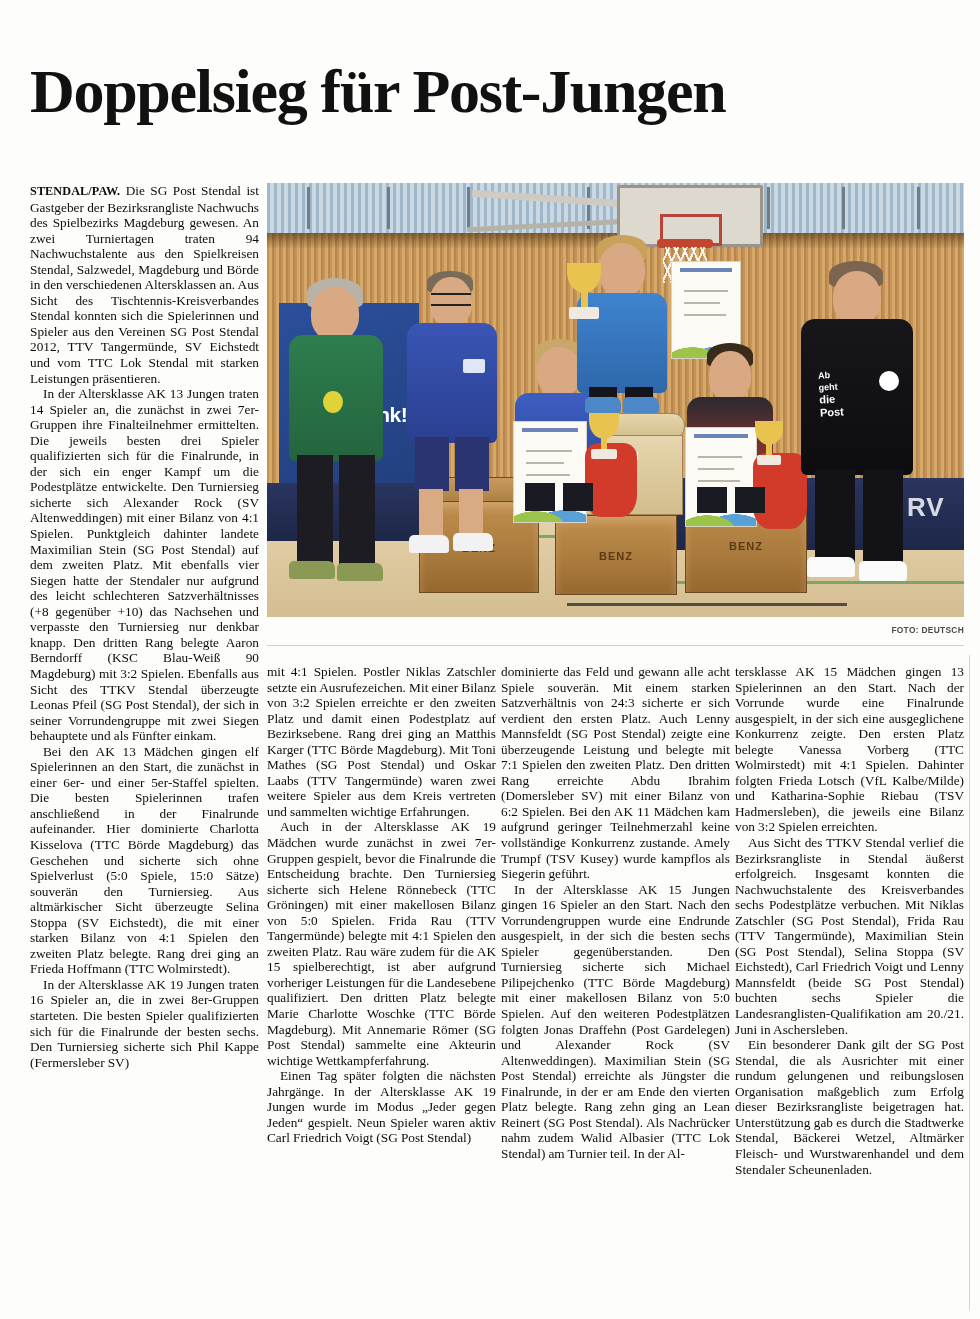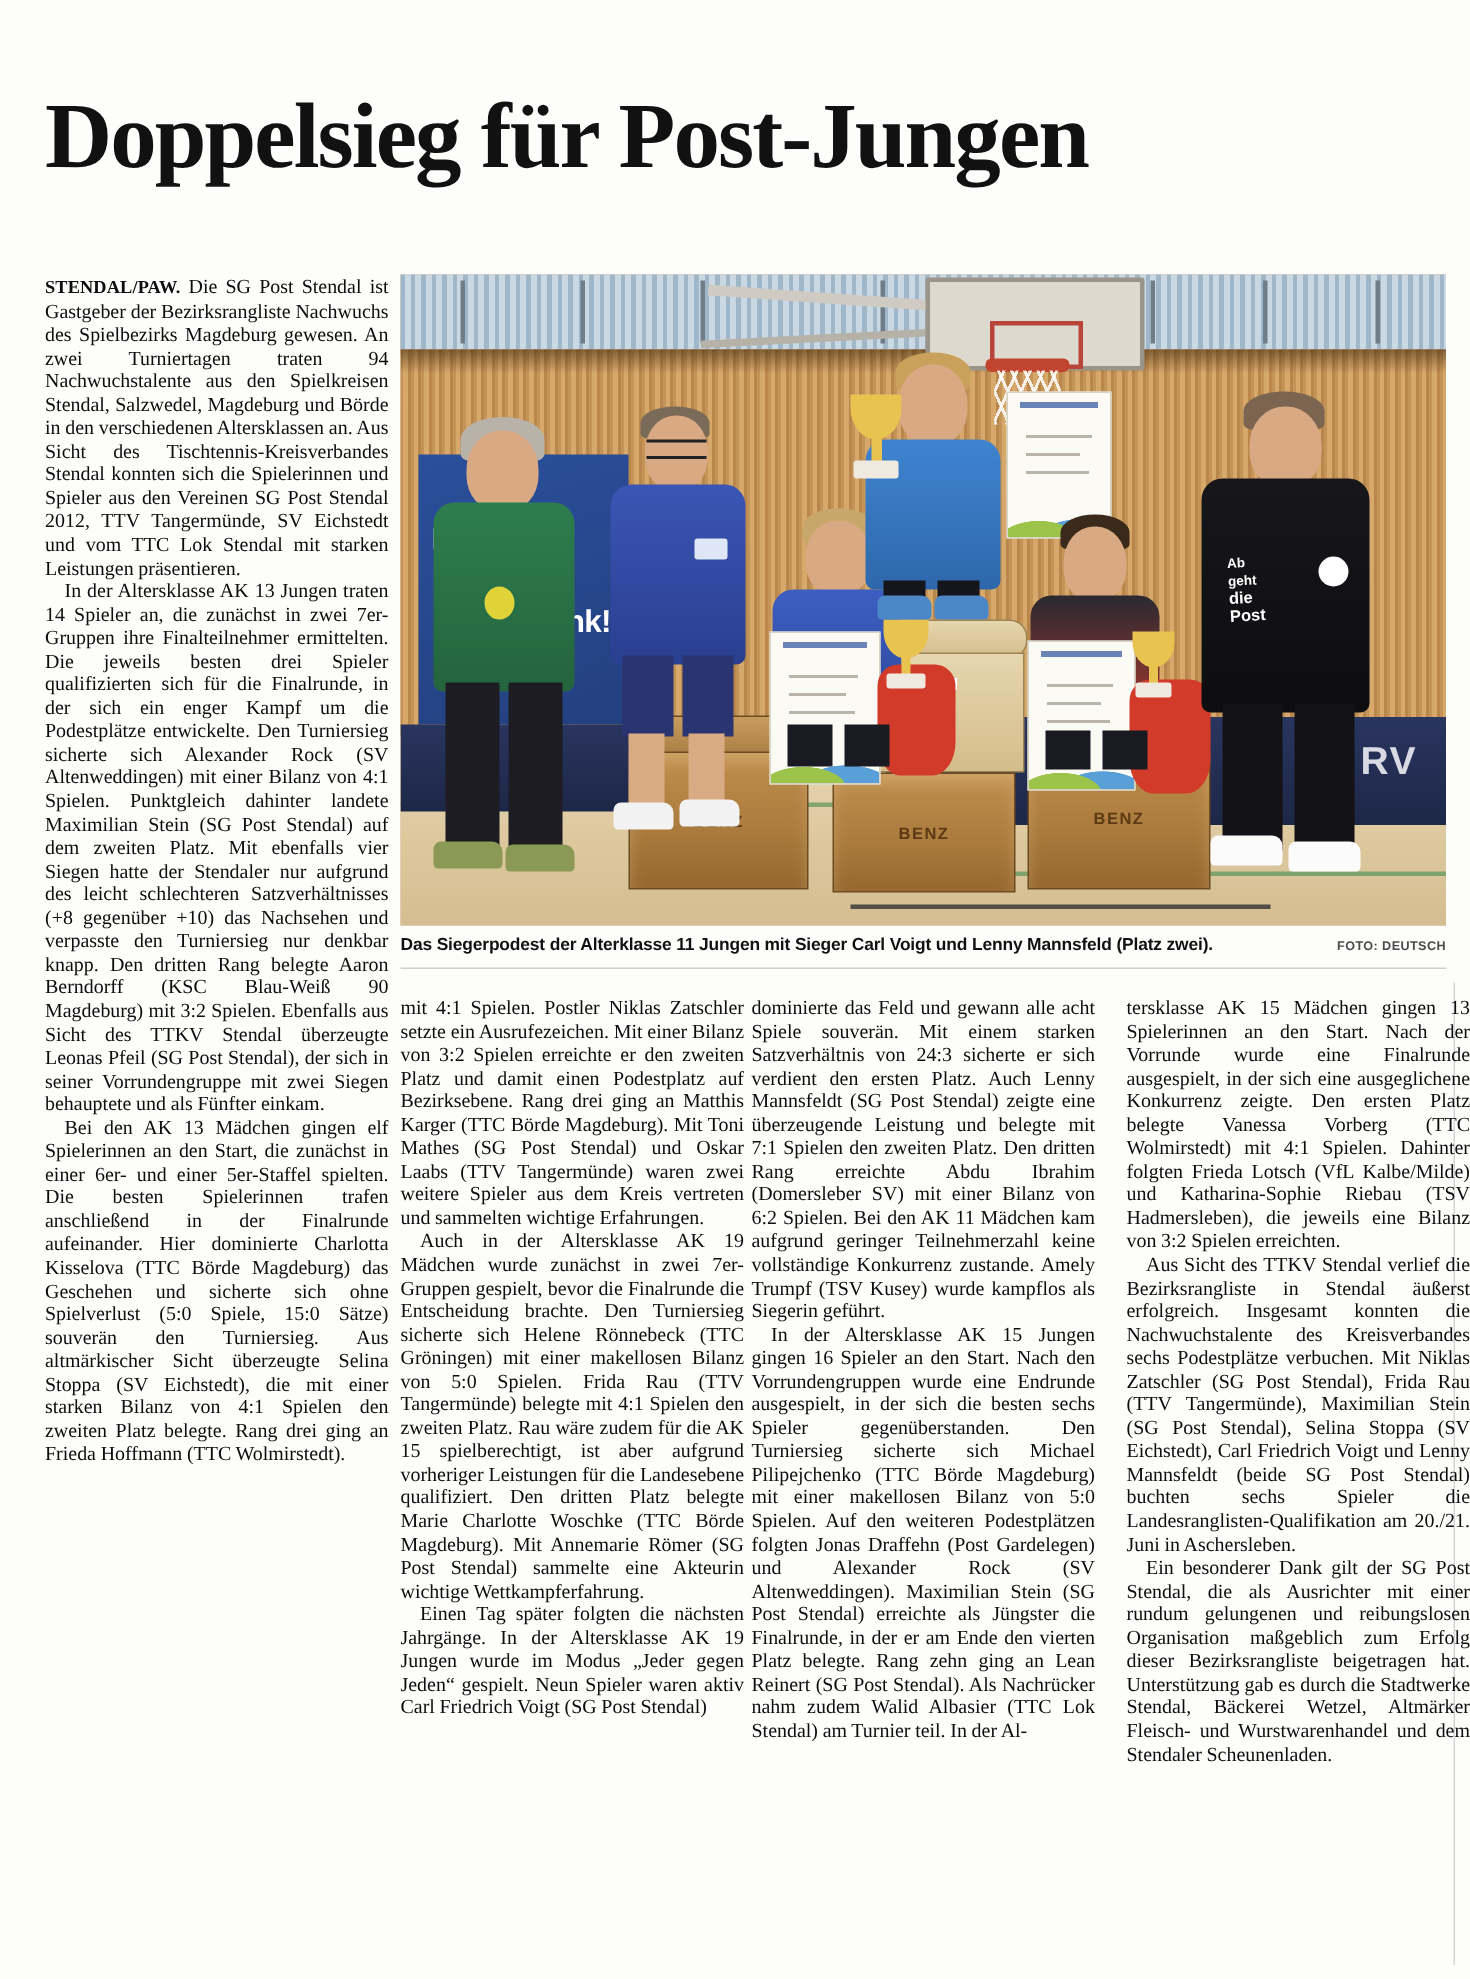--- a/index.html
+++ b/index.html
@@ -75,21 +75,21 @@
     font-family: Liberation Serif, serif;
     font-weight: bold;
     font-size: 12.2px;
     letter-spacing: 0.1px;
   }
 
   
   #col1 { left: 30px;  top: 183px;  width: 229px; height: 1125px; }
   #col2 { left: 267px; top: 664px;  width: 229px; height: 644px; }
   #col3 { left: 501px; top: 664px;  width: 229px; height: 644px; }
-  #col4 { left: 751px; top: 664px;  width: 229px; height: 644px; }
+  #col4 { left: 735px; top: 664px;  width: 229px; height: 644px; }
 
   
   .photo-wrap {
     position: absolute;
     left: 267px;
     top: 183px;
     width: 697px;
     height: 434px;
     overflow: hidden;
     background: #c8a97a;
@@ -488,30 +488,30 @@
           <div class="leg" style="left:596px; top:286px; width:40px; height:98px; background:#121217;"></div>
           <div class="shoe" style="left:540px; top:374px; width:48px; height:20px; background:#fbfbfb;"></div>
           <div class="shoe" style="left:592px; top:378px; width:48px; height:20px; background:#fbfbfb;"></div>
         </div>
       </div>
 
     </div>
   </div>
 
   <div class="caption">
-    <span>Das Siegerpodest der Alterklasse 11 Jungen mit Sieger Carl Voigt und Lenny Mannsfeld (Platz zwei).</span>
     <span class="credit">FOTO: DEUTSCH</span>
   </div>
   <div class="rule-bottom"></div>
   <div class="rule-right"></div>
 
   <div class="col" id="col1">
     <p class="first"><span class="dateline">STENDAL/PAW.</span><span> Die SG Post Stendal ist Gastgeber der Bezirksrangliste Nachwuchs des Spielbezirks Magdeburg gewesen. An zwei Turniertagen traten 94 Nachwuchstalente aus den Spielkreisen Stendal, Salzwedel, Magdeburg und Börde in den verschiedenen Altersklassen an. Aus Sicht des Tischtennis-Kreisverbandes Stendal konnten sich die Spielerinnen und Spieler aus den Vereinen SG Post Stendal 2012, TTV Tangermünde, SV Eichstedt und vom TTC Lok Stendal mit starken Leistungen präsentieren.</span></p>
     <p>In der Altersklasse AK 13 Jungen traten 14 Spieler an, die zunächst in zwei 7er-Gruppen ihre Finalteilnehmer ermittelten. Die jeweils besten drei Spieler qualifizierten sich für die Finalrunde, in der sich ein enger Kampf um die Podestplätze entwickelte. Den Turniersieg sicherte sich Alexander Rock (SV Altenweddingen) mit einer Bilanz von 4:1 Spielen. Punktgleich dahinter landete Maximilian Stein (SG Post Stendal) auf dem zweiten Platz. Mit ebenfalls vier Siegen hatte der Stendaler nur aufgrund des leicht schlechteren Satzverhältnisses (+8 gegenüber +10) das Nachsehen und verpasste den Turniersieg nur denkbar knapp. Den dritten Rang belegte Aaron Berndorff (KSC Blau-Weiß 90 Magdeburg) mit 3:2 Spielen. Ebenfalls aus Sicht des TTKV Stendal überzeugte Leonas Pfeil (SG Post Stendal), der sich in seiner Vorrundengruppe mit zwei Siegen behauptete und als Fünfter einkam.</p>
     <p>Bei den AK 13 Mädchen gingen elf Spielerinnen an den Start, die zunächst in einer 6er- und einer 5er-Staffel spielten. Die besten Spielerinnen trafen anschließend in der Finalrunde aufeinander. Hier dominierte Charlotta Kisselova (TTC Börde Magdeburg) das Geschehen und sicherte sich ohne Spielverlust (5:0 Spiele, 15:0 Sätze) souverän den Turniersieg. Aus altmärkischer Sicht überzeugte Selina Stoppa (SV Eichstedt), die mit einer starken Bilanz von 4:1 Spielen den zweiten Platz belegte. Rang drei ging an Frieda Hoffmann (TTC Wolmirstedt).</p>
+    <p>In der Altersklasse AK 19 Jungen traten 16 Spieler an, die in zwei 8er-Gruppen starteten. Die besten Spieler qualifizierten sich für die Finalrunde der besten sechs. Den Turniersieg sicherte sich Phil Kappe (Fermersleber SV)</p>
   </div>
 
   <div class="col" id="col2">
     <p class="first">mit 4:1 Spielen. Postler Niklas Zatschler setzte ein Ausrufezeichen. Mit einer Bilanz von 3:2 Spielen erreichte er den zweiten Platz und damit einen Podestplatz auf Bezirksebene. Rang drei ging an Matthis Karger (TTC Börde Magdeburg). Mit Toni Mathes (SG Post Stendal) und Oskar Laabs (TTV Tangermünde) waren zwei weitere Spieler aus dem Kreis vertreten und sammelten wichtige Erfahrungen.</p>
     <p>Auch in der Altersklasse AK 19 Mädchen wurde zunächst in zwei 7er-Gruppen gespielt, bevor die Finalrunde die Entscheidung brachte. Den Turniersieg sicherte sich Helene Rönnebeck (TTC Gröningen) mit einer makellosen Bilanz von 5:0 Spielen. Frida Rau (TTV Tangermünde) belegte mit 4:1 Spielen den zweiten Platz. Rau wäre zudem für die AK 15 spielberechtigt, ist aber aufgrund vorheriger Leistungen für die Landesebene qualifiziert. Den dritten Platz belegte Marie Charlotte Woschke (TTC Börde Magdeburg). Mit Annemarie Römer (SG Post Stendal) sammelte eine Akteurin wichtige Wettkampferfahrung.</p>
     <p>Einen Tag später folgten die nächsten Jahrgänge. In der Altersklasse AK 19 Jungen wurde im Modus „Jeder gegen Jeden“ gespielt. Neun Spieler waren aktiv Carl Friedrich Voigt (SG Post Stendal)</p>
   </div>
 
   <div class="col" id="col3">
     <p class="first">dominierte das Feld und gewann alle acht Spiele souverän. Mit einem starken Satzverhältnis von 24:3 sicherte er sich verdient den ersten Platz. Auch Lenny Mannsfeldt (SG Post Stendal) zeigte eine überzeugende Leistung und belegte mit 7:1 Spielen den zweiten Platz. Den dritten Rang erreichte Abdu Ibrahim (Domersleber SV) mit einer Bilanz von 6:2 Spielen. Bei den AK 11 Mädchen kam aufgrund geringer Teilnehmerzahl keine vollständige Konkurrenz zustande. Amely Trumpf (TSV Kusey) wurde kampflos als Siegerin geführt.</p>

